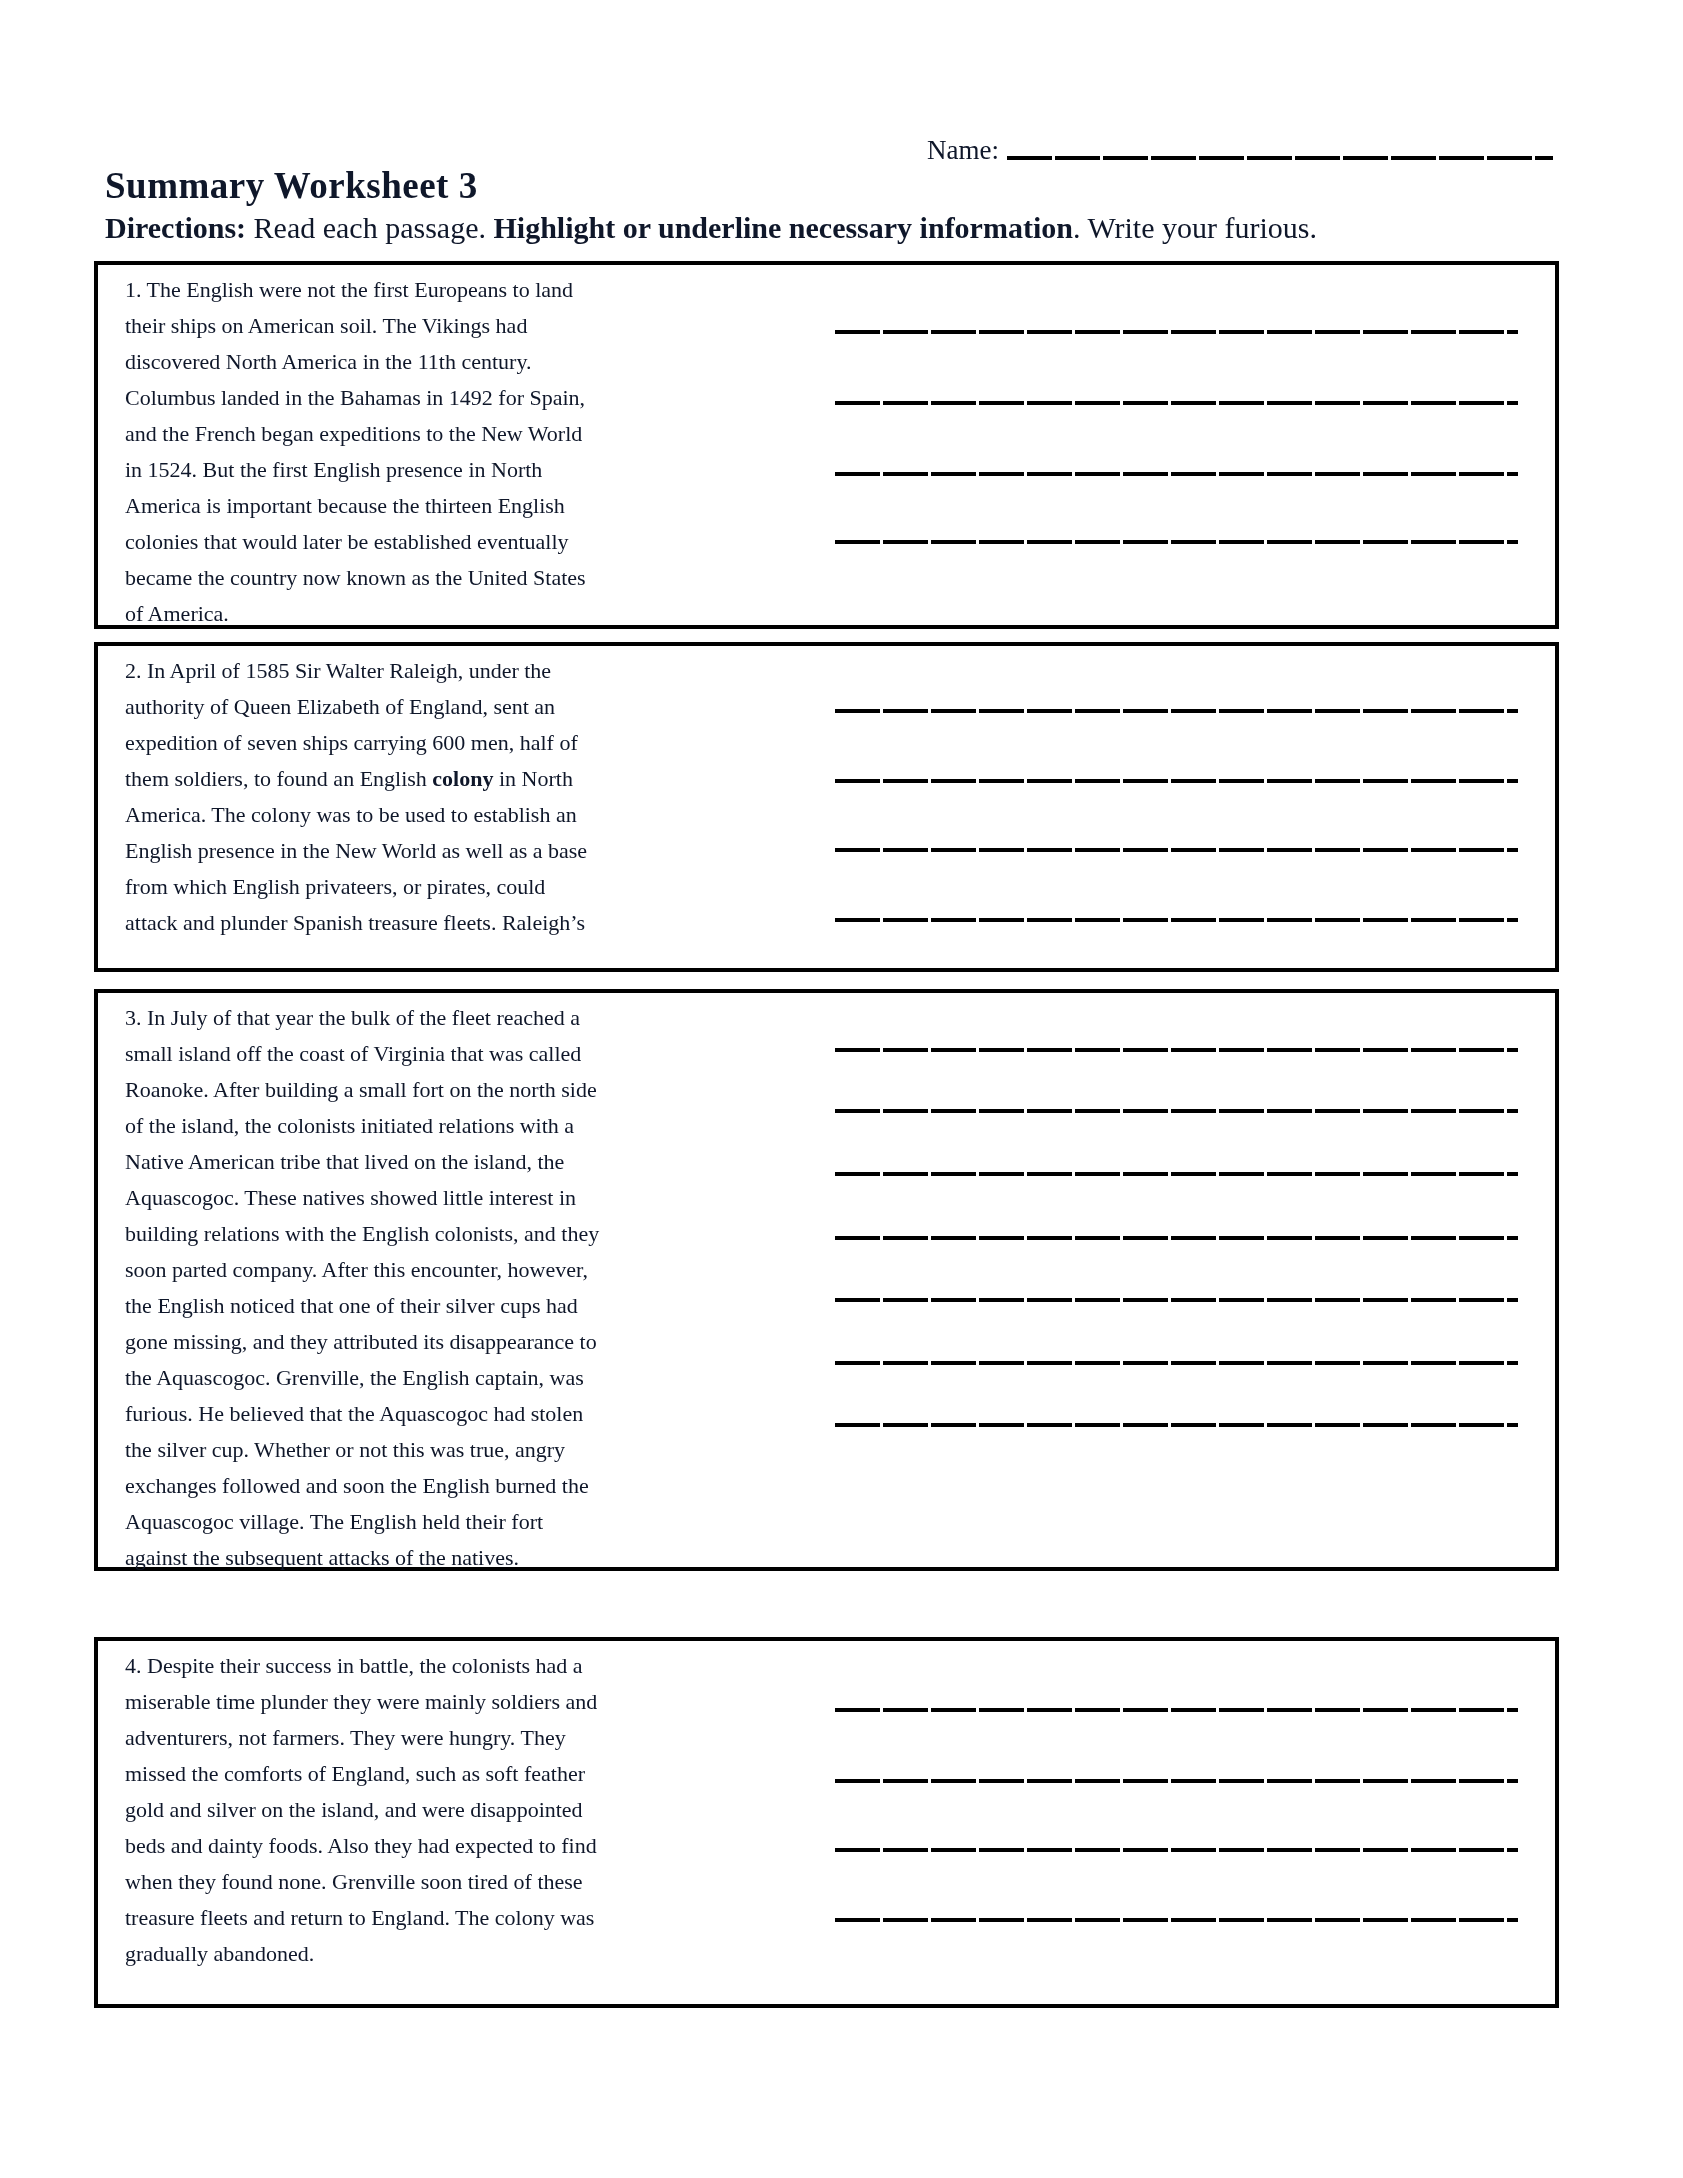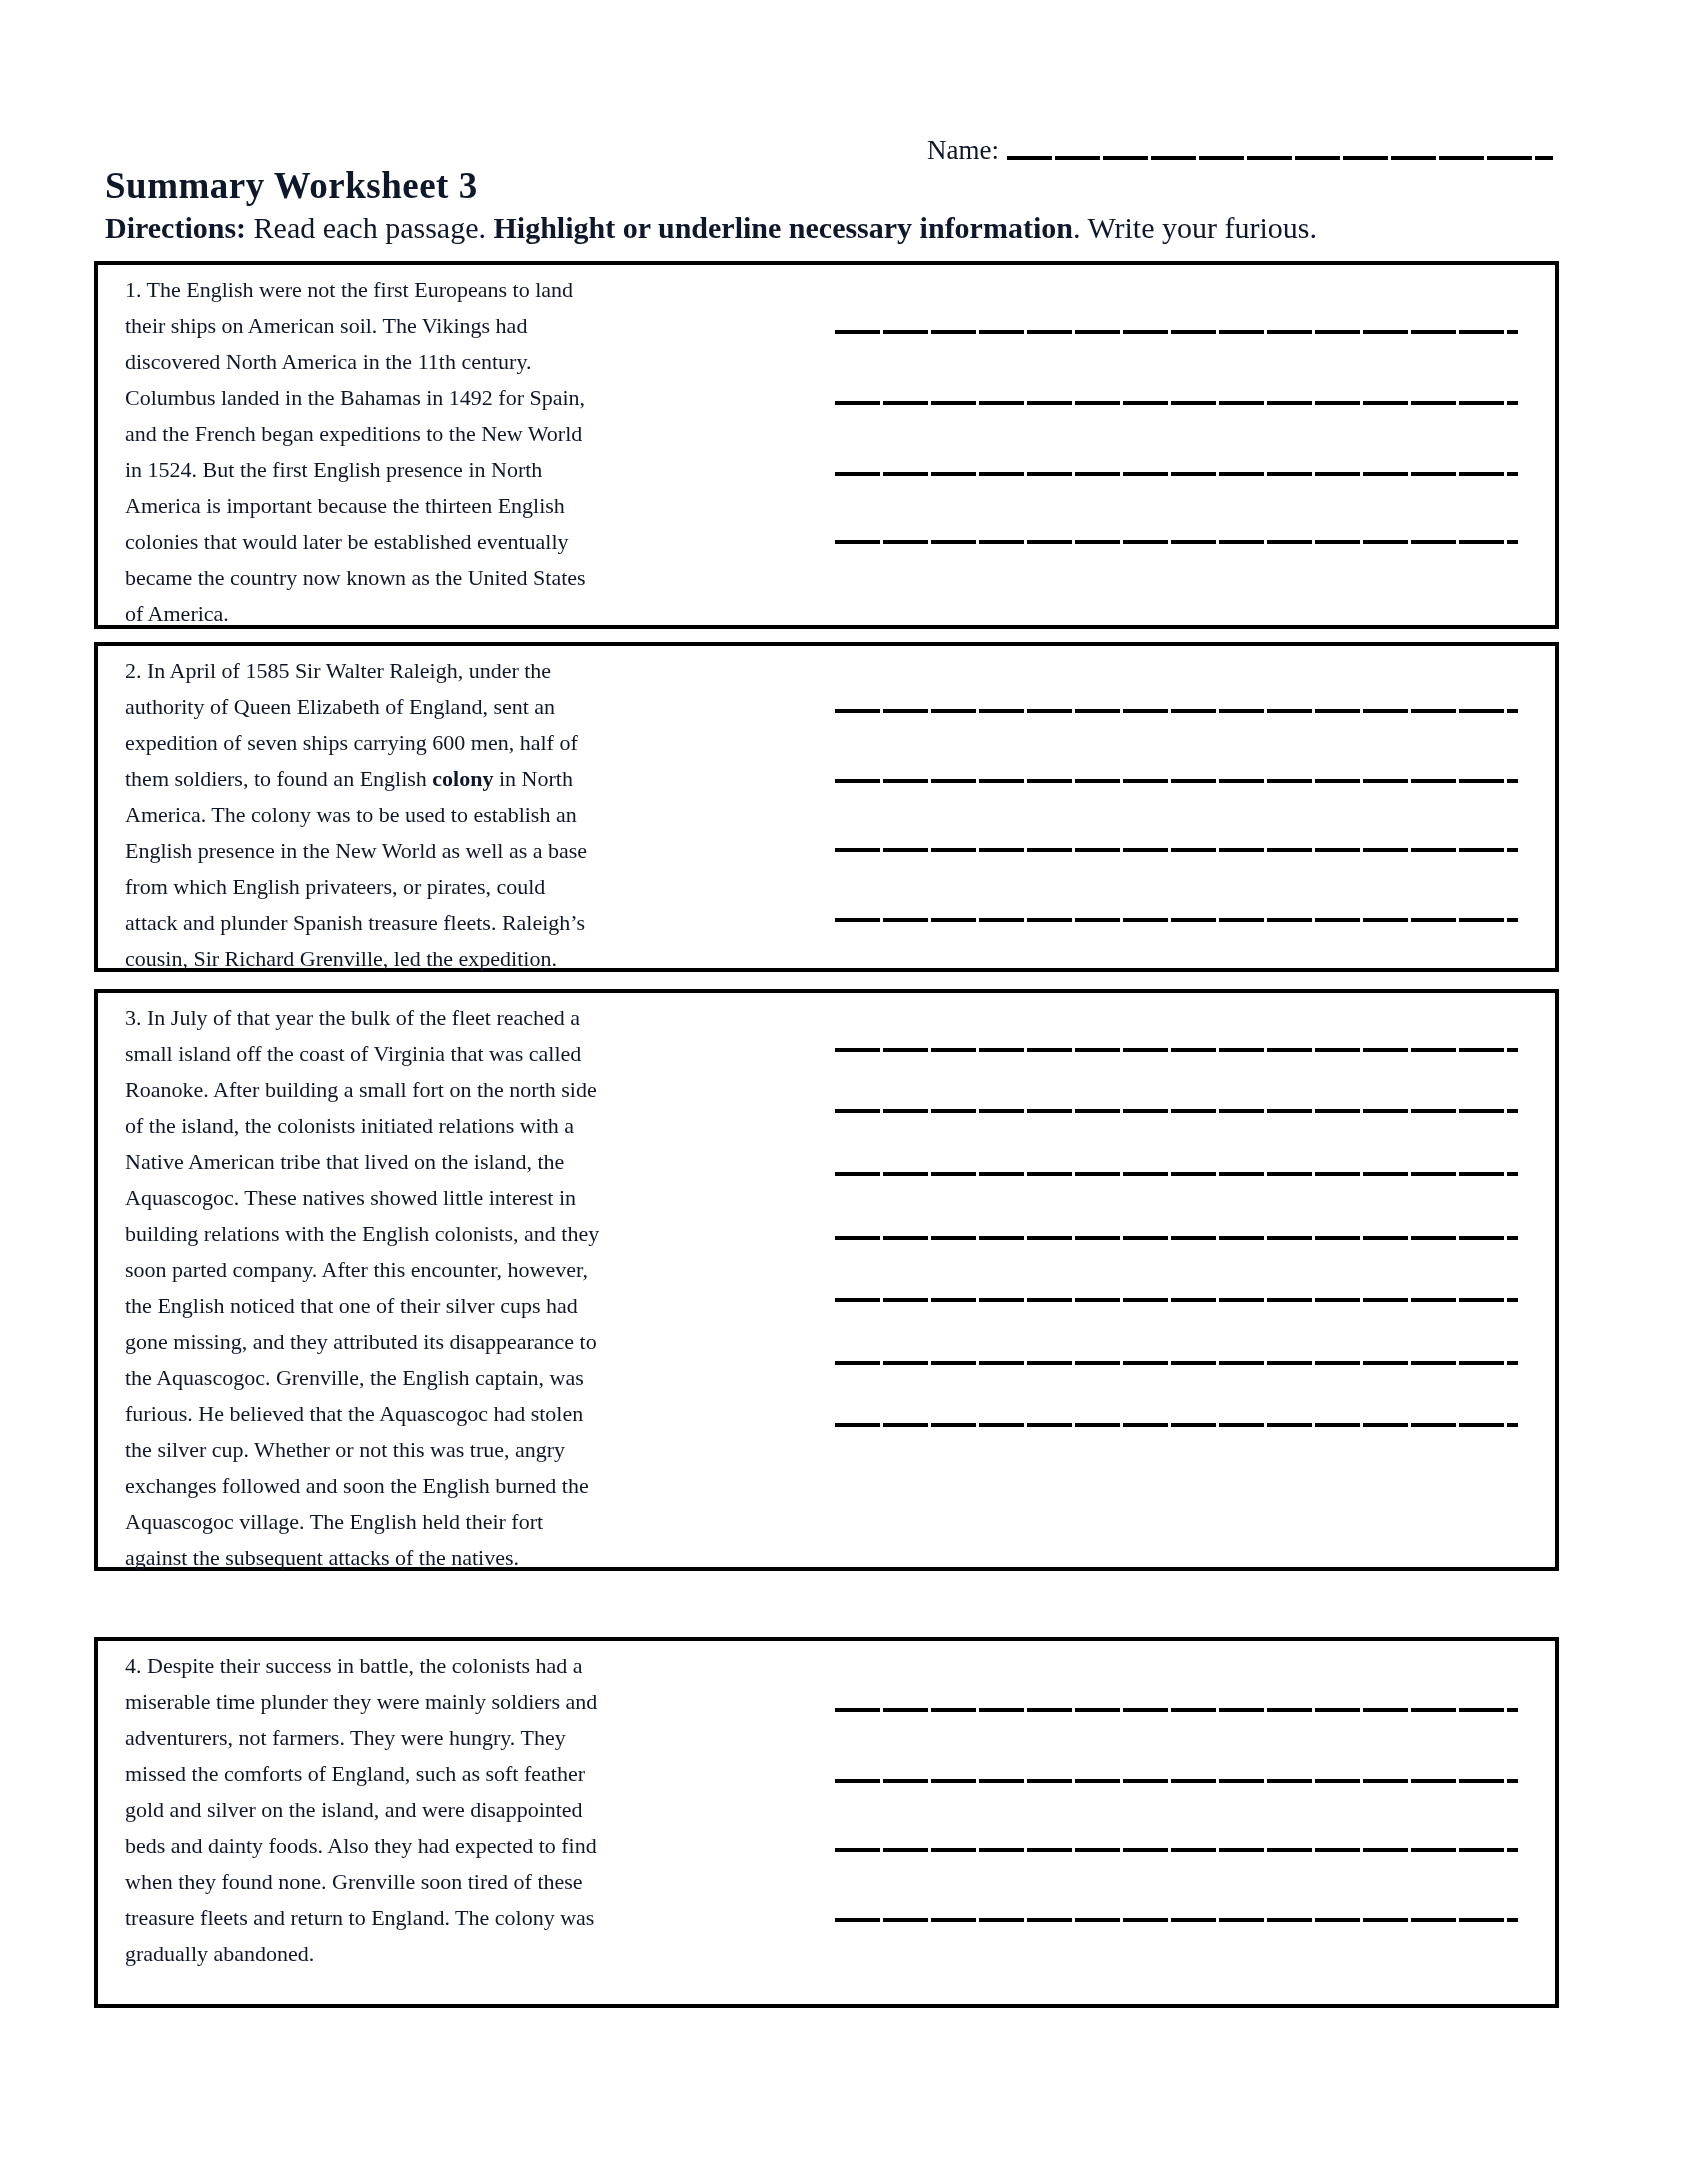--- a/index.html
+++ b/index.html
@@ -64,21 +64,20 @@
   <div class="pbox" id="box2">
     <div class="ptext">
       <div class="pline">2. In April of 1585 Sir Walter Raleigh, under the</div>
       <div class="pline">authority of Queen Elizabeth of England, sent an</div>
       <div class="pline">expedition of seven ships carrying 600 men, half of</div>
       <div class="pline"><span>them soldiers, to found an English </span><b>colony</b><span> in North</span></div>
       <div class="pline">America. The colony was to be used to establish an</div>
       <div class="pline">English presence in the New World as well as a base</div>
       <div class="pline">from which English privateers, or pirates, could</div>
       <div class="pline">attack and plunder Spanish treasure fleets. Raleigh’s</div>
-      <div class="pline">cousin, Sir Richard Grenville, led the expedition.</div>
     </div>
     <div class="blank" style="top:63px"></div>
     <div class="blank" style="top:133px"></div>
     <div class="blank" style="top:202px"></div>
     <div class="blank" style="top:272px"></div>
   </div>
 
   <div class="pbox" id="box3">
     <div class="ptext">
       <div class="pline">3. In July of that year the bulk of the fleet reached a</div>

